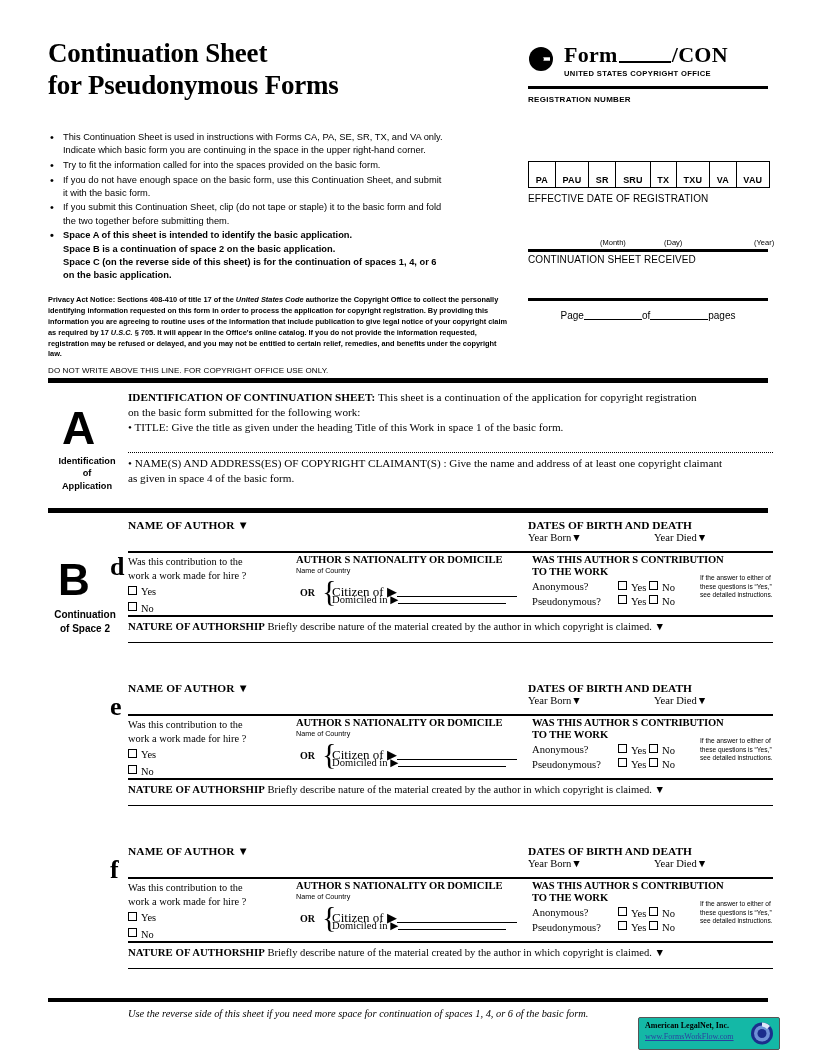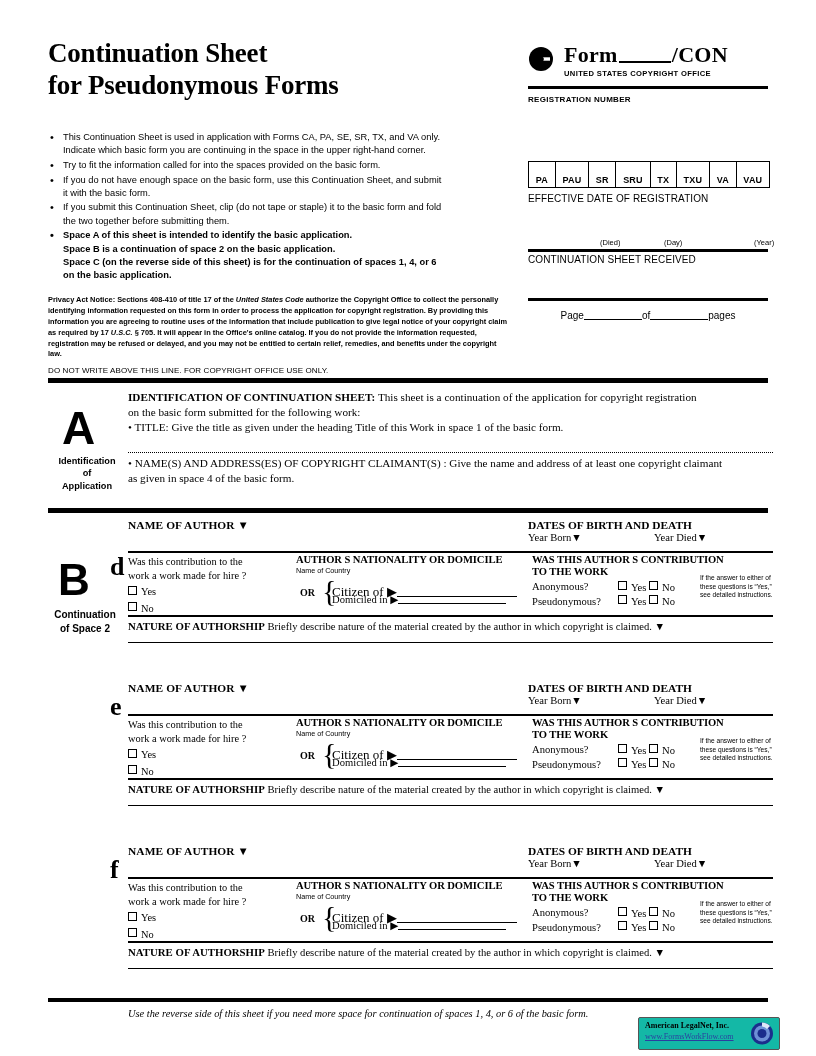--- a/index.html
+++ b/index.html
@@ -97,21 +97,21 @@
 
 <div class="page">
 
   <div class="title">
     <div>Continuation Sheet</div>
     <div>for Pseudonymous Forms</div>
   </div>
 
   <div class="bullets" id="bullets">
       <div class="bul">
-        <span class="ln">This Continuation Sheet is used in application with Forms CA, PA, SE, SR, TX, and VA only.</span>
+        <span class="ln">This Continuation Sheet is used in instructions with Forms CA, PA, SE, SR, TX, and VA only.</span>
         <span class="ln">Indicate which basic form you are continuing in the space in the upper right-hand corner.</span>
       </div>
       <div class="bul">
         <span class="ln">Try to fit the information called for into the spaces provided on the basic form.</span>
       </div>
       <div class="bul">
         <span class="ln">If you do not have enough space on the basic form, use this Continuation Sheet, and submit</span>
         <span class="ln">it with the basic form.</span>
       </div>
       <div class="bul">
@@ -151,21 +151,21 @@
       <div class="cell">PAU</div>
       <div class="cell">SR</div>
       <div class="cell">SRU</div>
       <div class="cell">TX</div>
       <div class="cell">TXU</div>
       <div class="cell">VA</div>
       <div class="cell">VAU</div>
     </div>
 
   <div class="edr">EFFECTIVE DATE OF REGISTRATION</div>
-  <div class="mdy" style="left:600px;">(Died)</div>
+  <div class="mdy" style="left:600px;">(Month)</div>
   <div class="mdy" style="left:664px;">(Day)</div>
   <div class="mdy" style="left:728px;margin-left:26px;">(Year)</div>
   <div class="rule-thick" style="left:528px;top:249px;width:240px;height:3px;"></div>
   <div class="csr">CONTINUATION SHEET RECEIVED</div>
   <div class="rule-thick" style="left:528px;top:298px;width:240px;height:3px;"></div>
   <div class="pageline">
     <span>Page</span><span class="u" style="width:58px"></span><span>of</span><span class="u" style="width:58px"></span><span>pages</span>
   </div>
 
   <div class="hbar" style="top:378px;height:5px;"></div>

